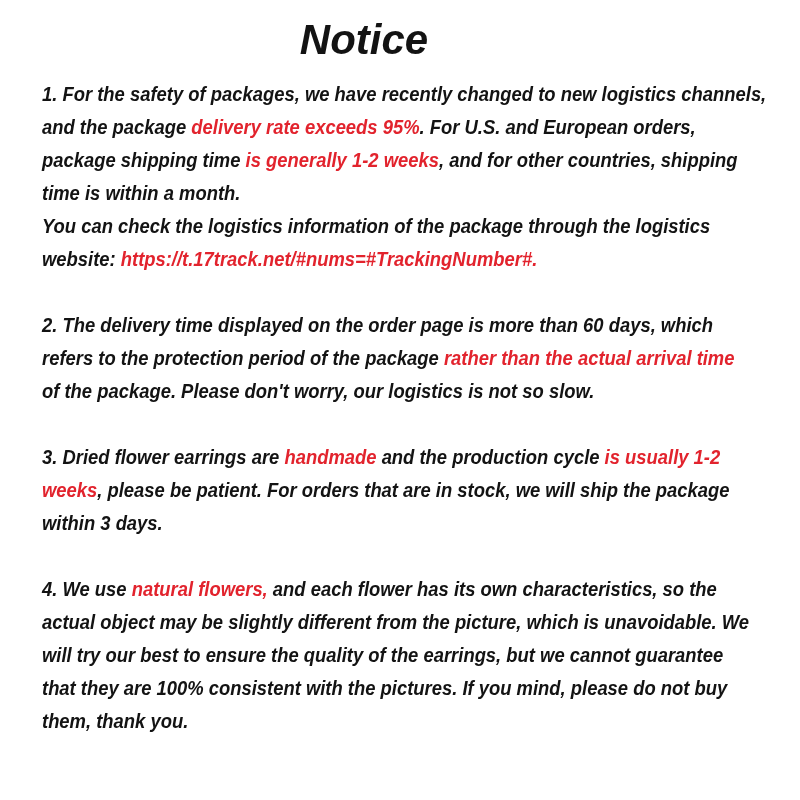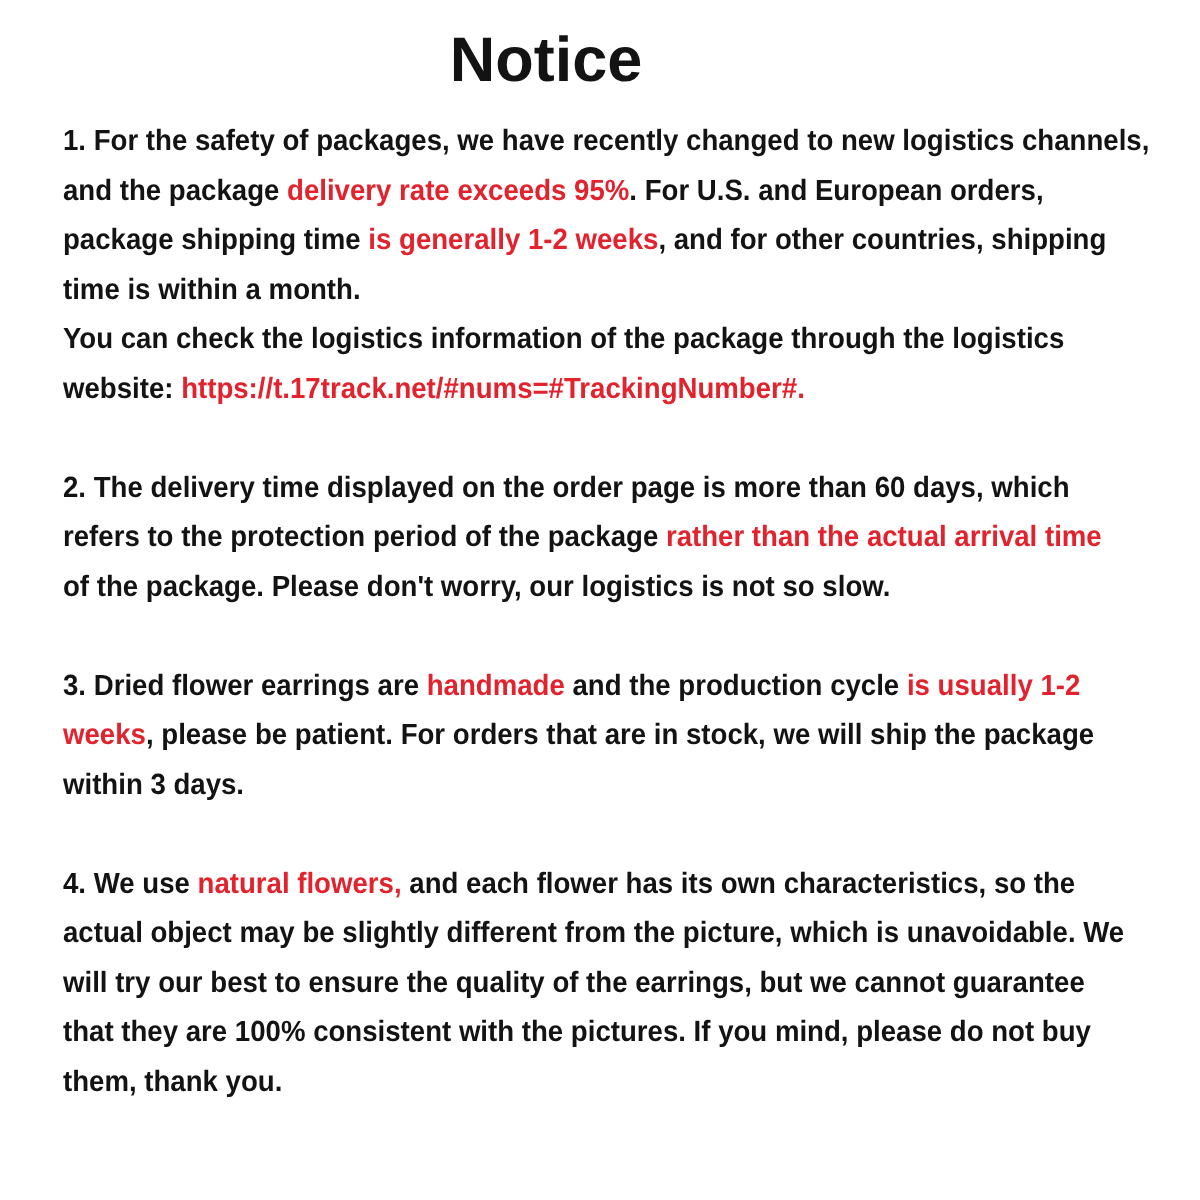--- a/index.html
+++ b/index.html
@@ -7,21 +7,21 @@
     --ink:#131313;
     --accent:#e2232d;
   }
   html,body{margin:0;padding:0;}
   body{
     width:800px;height:800px;
     background:var(--bg);
     overflow:hidden;
     font-family:"Liberation Sans","DejaVu Sans",sans-serif;
   }
-  .page{width:774px;height:800px;}
+  .page{width:774px;height:800px;font-style:italic;}
   .title{
     margin:0;
     padding-top:16px;
     width:728px;
     text-align:center;
     font-size:42px;
     line-height:48px;
     font-weight:700;
     color:var(--ink);
   }

